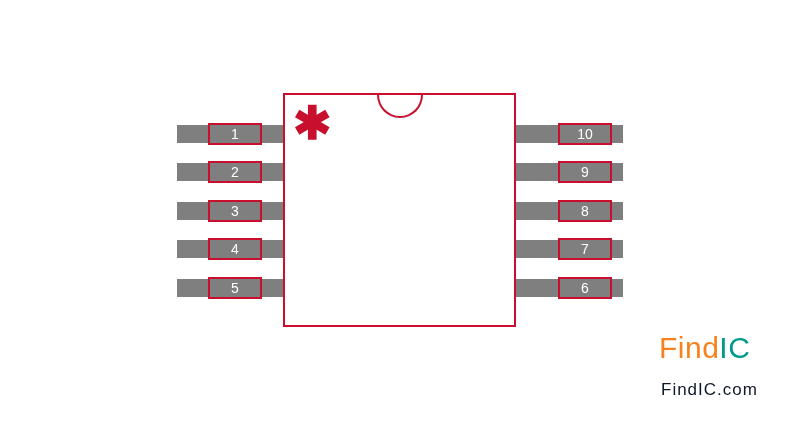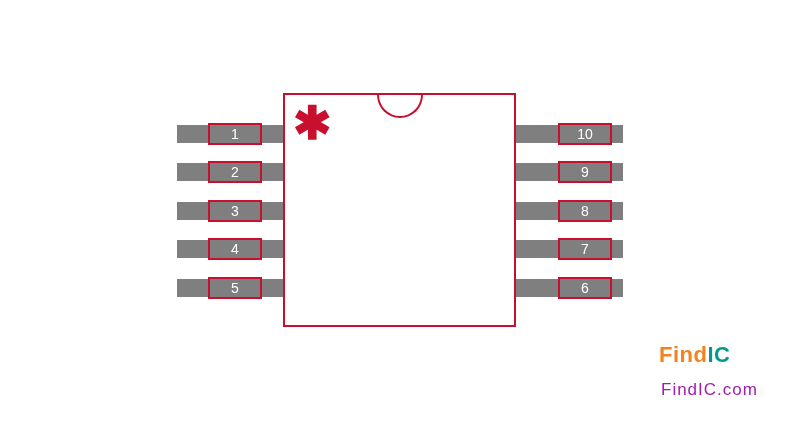--- a/index.html
+++ b/index.html
@@ -65,33 +65,33 @@
   .pad.right { left: 538px; margin-left: 20px; }
   
   .row1 .lead { top: 125px; }  .row1 .pad { top: 123px; }
   .row2 .lead { top: 163px; }  .row2 .pad { top: 161px; }
   .row3 .lead { top: 202px; }  .row3 .pad { top: 200px; }
   .row4 .lead { top: 240px; }  .row4 .pad { top: 238px; }
   .row5 .lead { top: 279px; }  .row5 .pad { top: 277px; }
   
   .logo {
     position: absolute;
-    left: 659px; top: 342px;
-    font-size: 22px;
-    font-weight: bold;
+    left: 659px; top: 331px;
+    font-size: 30px;
+    font-weight: normal;
     letter-spacing: 0.5px;
     z-index: 5;
   }
   .logo .part1 { color: #f5821f; }
   .logo .part2 { color: #009b8d; }
   .logo-site {
     position: absolute;
     left: 661px; top: 380px;
     font-size: 17px;
-    color: #a21caf;
+    color: #0f172a;
     letter-spacing: 1px;
     z-index: 5;
   }
 </style>
 </head>
 <body>
 
 <div class="canvas">
 
   <div class="row1">

